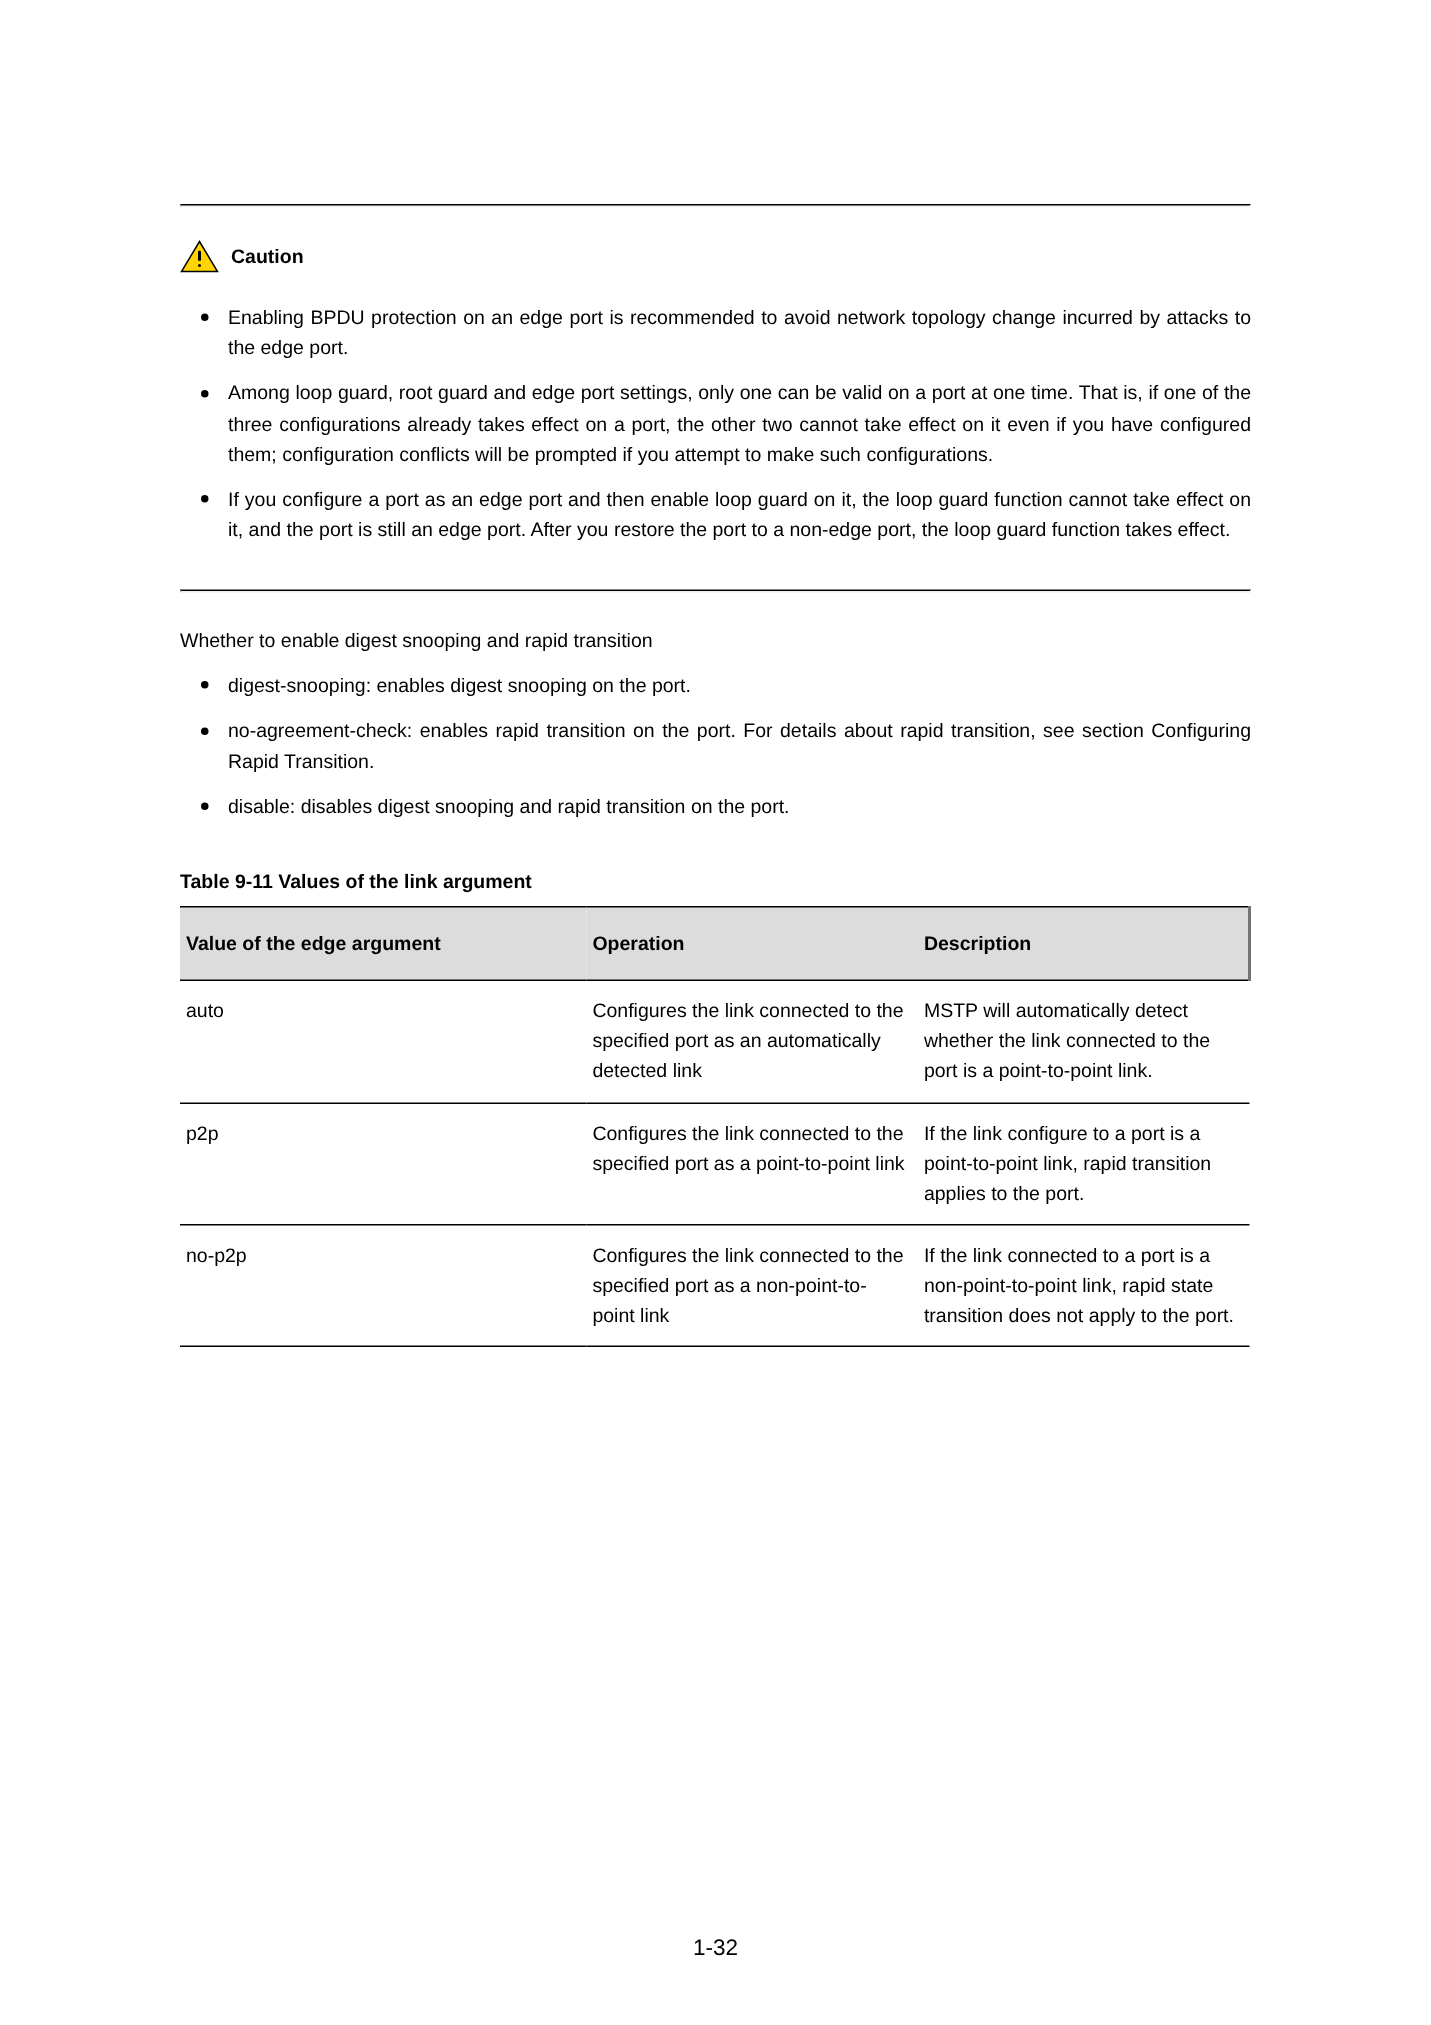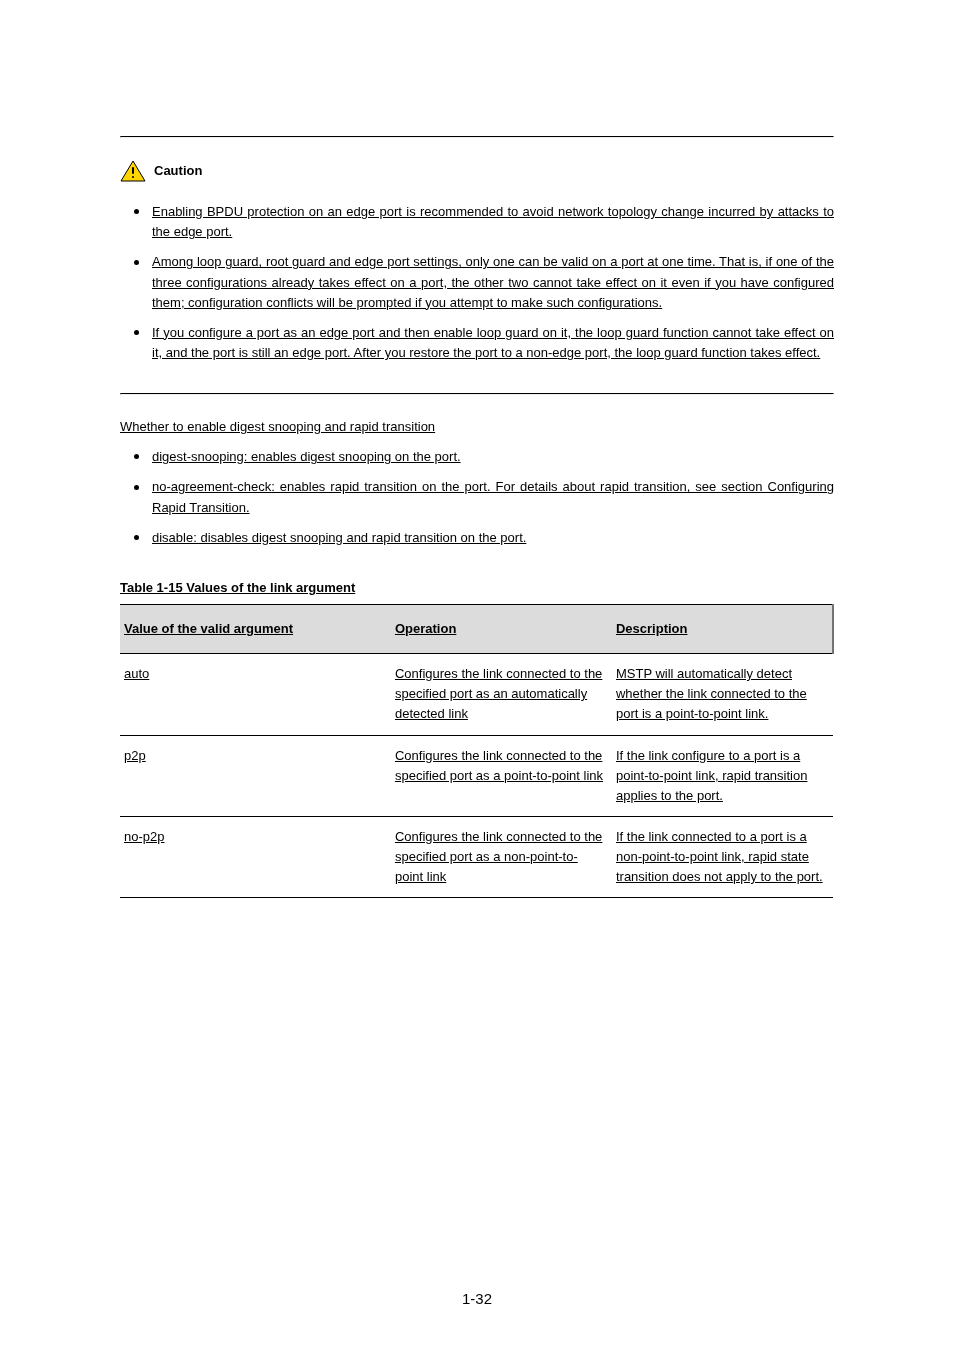--- a/index.html
+++ b/index.html
@@ -10,21 +10,20 @@
     color: #000;
     font-size: 13px;
     line-height: 1.55;
   }
   .page {
     width: 954px;
     min-height: 1350px;
     margin: 0 auto;
     padding: 136px 120px 0 120px;
     position: relative;
-    text-decoration: underline;
   }
   .rule {
     border-top: 1px solid #000;
     margin: 0;
   }
   .caution-row {
     padding: 22px 0 4px 0;
   }
   .caution-label {
     display: inline-flex;
@@ -135,31 +134,31 @@
   <div class="section-gap"></div>
 
   <p class="body-text">Whether to enable digest snooping and rapid transition</p>
 
   <ul class="bullet-list">
     <li><span>digest-snooping: enables digest snooping on the port.</span></li>
     <li><span>no-agreement-check: enables rapid transition on the port. For details about rapid transition, see section Configuring Rapid Transition.</span></li>
     <li><span>disable: disables digest snooping and rapid transition on the port.</span></li>
   </ul>
 
-  <p class="table-caption">Table 1-15 Values of the link argument</p>
+  <p class="table-caption">Table 9-11 Values of the link argument</p>
 
   <table class="data">
     <colgroup>
       <col class="c1">
         <col class="c2">
         <col class="c3">
     </colgroup>
     <thead>
       <tr>
-        <th>Value of the valid argument</th>
+        <th>Value of the edge argument</th>
         <th>Operation</th>
         <th>Description</th>
       </tr>
     </thead>
     <tbody>
       <tr>
         <td>auto</td>
         <td>Configures the link connected to the specified port as an automatically detected link</td>
         <td>MSTP will automatically detect whether the link connected to the port is a point-to-point link.</td>
       </tr>

